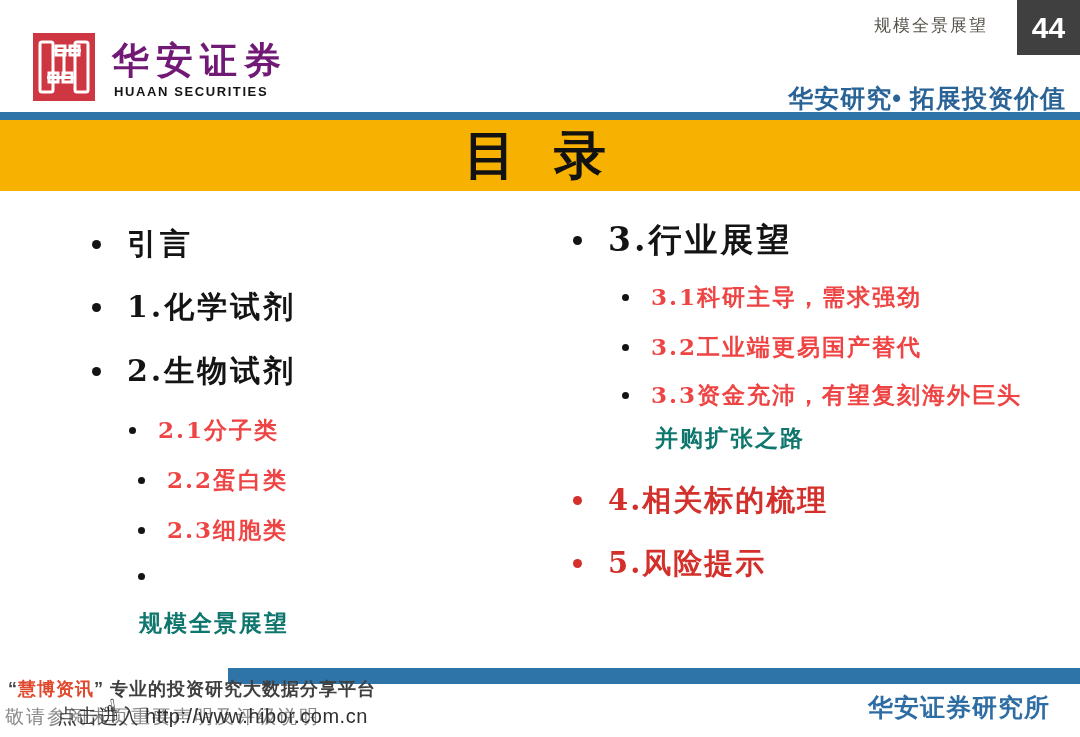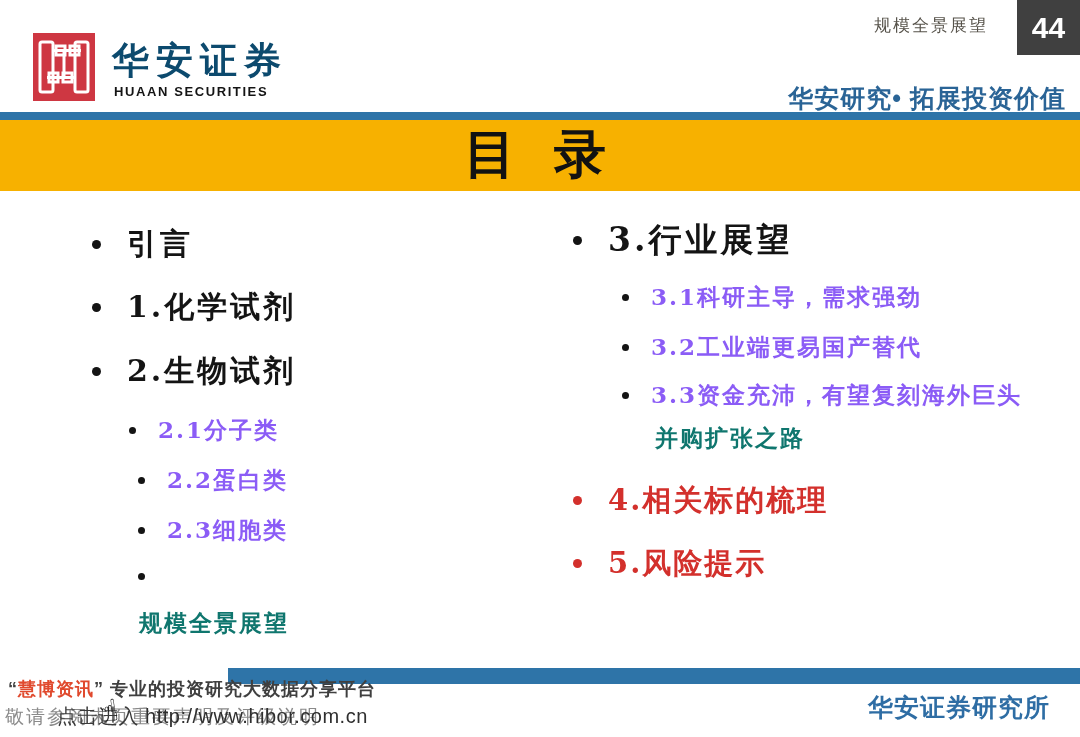--- a/index.html
+++ b/index.html
@@ -7,62 +7,62 @@
     width:1080px;height:737px;position:relative;overflow:hidden;
     background:#ffffff;
     font-family:"Liberation Sans", sans-serif;
   }
   .abs{position:absolute;}
 
   
   .logo-seal{left:33px;top:33px;width:62px;height:68px;}
   .brand-cn{
     left:112px;top:36px;font-family:"DejaVu Serif", serif;
-    font-size:37px;font-weight:bold;color:#0c4a6e;letter-spacing:7px;
+    font-size:37px;font-weight:bold;color:#701a75;letter-spacing:7px;
   }
   .brand-en{
     left:114px;top:84px;font-size:13px;color:#141414;letter-spacing:1.6px;font-weight:bold;
   }
   .report-type{
     right:92px;top:14px;font-size:17px;color:#57534B;letter-spacing:2px;
   }
   .page-box{
     right:0;top:0;width:63px;height:55px;background:#404040;
     display:flex;align-items:center;justify-content:center;
     color:#ffffff;font-size:30px;font-weight:bold;
   }
   .slogan{
     right:14px;top:82px;font-size:25px;font-weight:bold;color:#2A6496;letter-spacing:1px;
   }
   .header-line{left:0;top:112px;width:1080px;height:8px;background:#2E74A8;}
 
   
   .title-band{
     left:0;top:120px;width:1080px;height:71px;background:#F7B100;
-    display:flex;align-items:flex-start;justify-content:center;
+    display:flex;align-items:center;justify-content:center;
   }
   .title-band .t{
     font-family:"DejaVu Serif", serif;font-size:52px;font-weight:bold;
     color:#121212;letter-spacing:10px;
   }
 
   
   .toc-row{display:flex;align-items:flex-start;}
   .toc-row .dot{flex:0 0 auto;border-radius:50%;background:#141414;}
   .lvl1 .dot{width:9px;height:9px;margin-top:16px;margin-right:26px;}
   .lvl2 .dot{width:7px;height:7px;margin-top:12px;margin-right:22px;}
   .lvl1 .lbl{
     font-family:"DejaVu Serif", serif;font-size:30px;font-weight:bold;
     color:#141414;line-height:40px;letter-spacing:3px;
   }
   .big .lbl{font-size:33px;line-height:44px;}
   .big .dot{margin-top:18px;}
   .lvl2 .lbl{
     font-family:"DejaVu Serif", serif;font-size:23px;font-weight:bold;
-    color:#8b5cf6;line-height:30px;letter-spacing:2px;
+    color:#ef4444;line-height:30px;letter-spacing:2px;
   }
   .cont{
     font-family:"DejaVu Serif", serif;font-weight:bold;color:#0f766e;letter-spacing:2px;
   }
   .red .dot{background:#D3302C;}
   .red .lbl{color:#D3302C;font-size:29px;letter-spacing:2px;}
 
   
   .footer-bar{left:228px;top:668px;width:852px;height:16px;background:#2E74A8;}
   .wm-line1{

